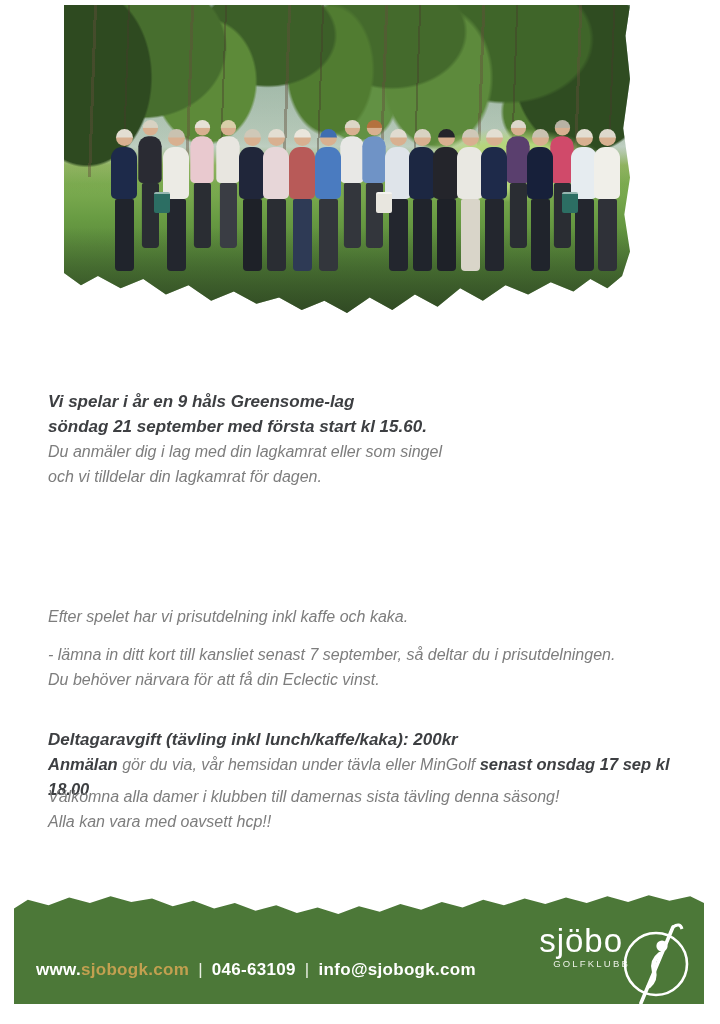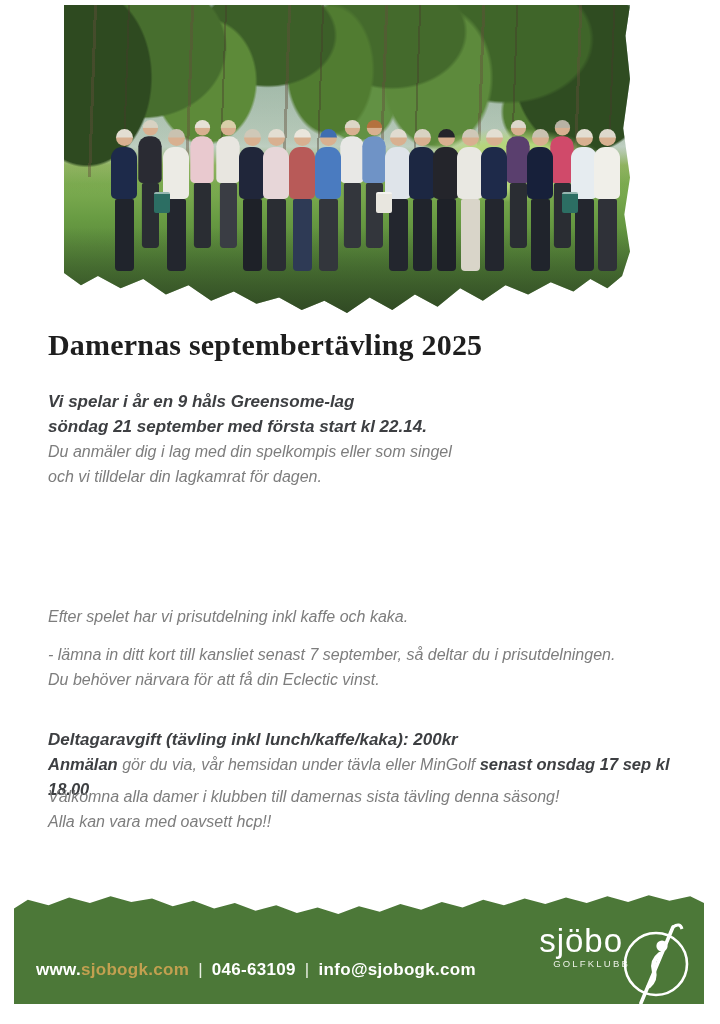--- a/index.html
+++ b/index.html
@@ -207,26 +207,25 @@
         </div>
         <div class="person" style="left: 528px;">
           <div class="head" style="background:linear-gradient(#ddd8cc 48%, #d8b090 52%)"></div>
           <div class="torso" style="background:#f0efe9"></div>
           <div class="legs" style="background:#2f3138"></div>
         </div>
       </div>
     <div class="grass-shade"></div>
   </div>
 
-  <h1 class="title">Damernas septembertävling 2025</h1>
 
   <section class="sec" style="top:389px">
     <p class="b">Vi spelar i år en 9 håls Greensome-lag</p>
-    <p class="b">söndag 21 september med första start kl 22.14.</p>
-    <p>Du anmäler dig i lag med din spelkompis eller som singel</p>
+    <p class="b">söndag 21 september med första start kl 15.60.</p>
+    <p>Du anmäler dig i lag med din lagkamrat eller som singel</p>
     <p>och vi tilldelar din lagkamrat för dagen.</p>
   </section>
 
 
   <section class="sec" style="top:604px">
     <p>Efter spelet har vi prisutdelning inkl kaffe och kaka.</p>
   </section>
 
   <section class="sec" style="top:642px">
     <p>- lämna in ditt kort till kansliet senast 7 september, så deltar du i prisutdelningen.</p>

